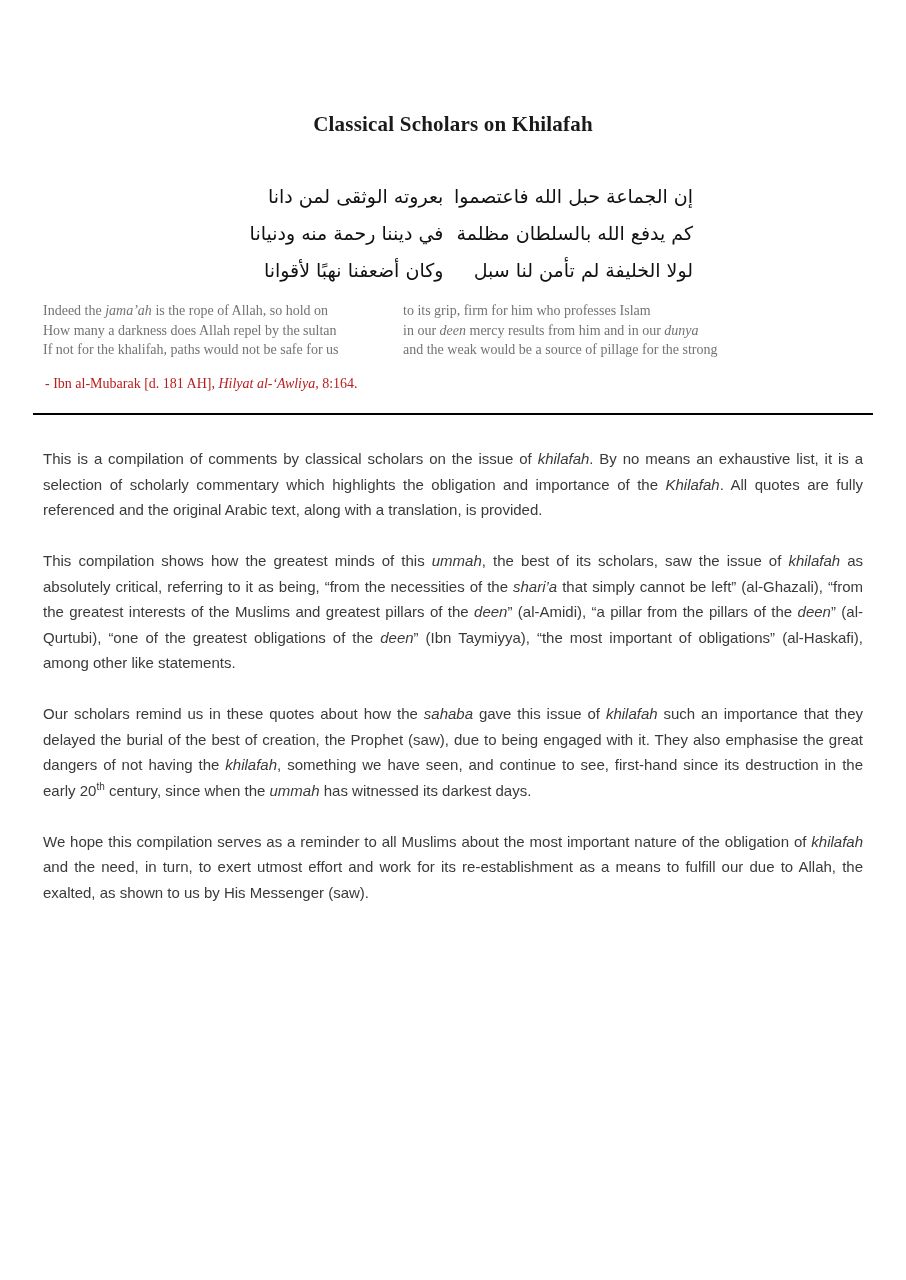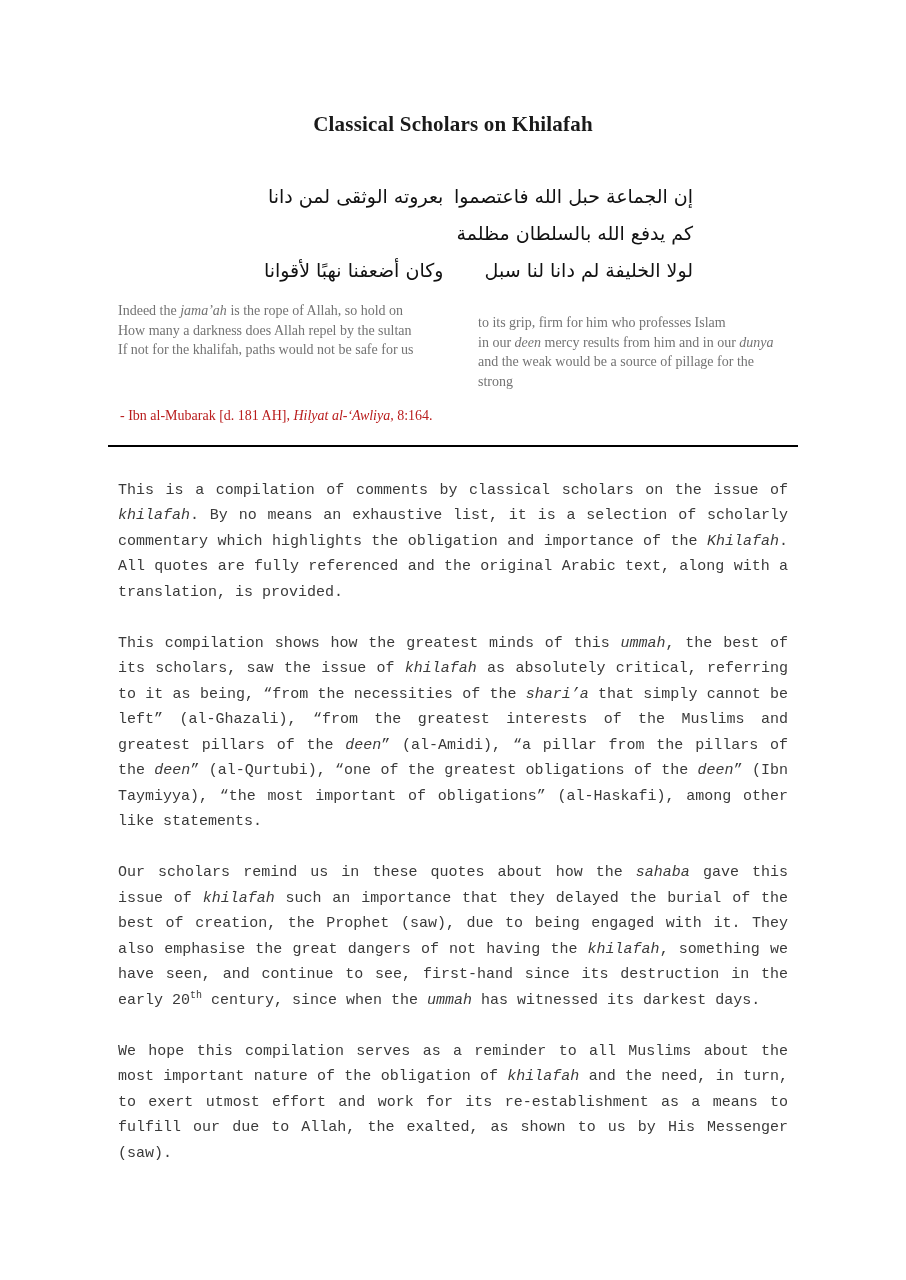--- a/index.html
+++ b/index.html
@@ -1,18 +1,18 @@
 <!DOCTYPE html>
 <html><head>
 <meta charset="utf-8">
 <style>
   html,body{margin:0;padding:0;background:#ffffff;}
   .page{
     width:906px;height:1280px;background:#ffffff;box-sizing:border-box;
-    padding:0 118px;overflow:hidden;position:relative;
+    padding:0 43px;overflow:hidden;position:relative;
     font-family:"Liberation Sans",sans-serif;
   }
   .title{
     font-family:"Liberation Serif","DejaVu Serif",serif;
     font-size:21px;font-weight:bold;color:#1a1a1a;
     text-align:center;margin:0;padding-top:110px;line-height:28px;
     letter-spacing:.2px;
   }
   .poem{
     direction:rtl;width:480px;margin:40px auto 0;
@@ -20,54 +20,55 @@
     font-size:19px;line-height:37px;
   }
   .poem-row{display:flex;justify-content:space-between;}
   .hemi{flex:0 0 48%;white-space:nowrap;}
   .translation{
     display:flex;margin-top:12px;
     font-family:"Liberation Serif","DejaVu Serif",serif;
     font-size:14px;line-height:19.7px;color:#737373;
   }
   .trans-col-left{width:360px;flex:0 0 360px;}
-  .trans-col-right{flex:1;margin-top:12px;}
+  .trans-col-right{flex:1;}
   .citation{
     margin-top:14px;padding-left:2px;
     font-family:"Liberation Serif","DejaVu Serif",serif;
     font-size:14px;line-height:20px;color:#b91c1c;
   }
   .divider{
     border:none;border-top:2px solid #000;
     margin:19px -10px 0;height:0;
   }
   .body-para{
     font-size:15px;line-height:25.5px;color:#3a3a3a;
-    text-align:justify;margin:25.5px 0 0;font-family:Liberation Mono, monospace;
+    text-align:justify;margin:25.5px 0 0;
   }
   .body-para:first-of-type{margin-top:31px;}
   .body-para sup{font-size:10px;line-height:0;}
 </style>
 </head>
 <body>
 
 <div class="page">
 
   <h1 class="title">Classical Scholars on Khilafah</h1>
 
   <div class="poem">
     <div class="poem-row">
       <div class="hemi">إن الجماعة حبل الله فاعتصموا</div>
       <div class="hemi">بعروته الوثقى لمن دانا</div>
     </div>
     <div class="poem-row">
       <div class="hemi">كم يدفع الله بالسلطان مظلمة</div>
+      <div class="hemi">في ديننا رحمة منه ودنيانا</div>
     </div>
     <div class="poem-row">
-      <div class="hemi">لولا الخليفة لم دانا لنا سبل</div>
+      <div class="hemi">لولا الخليفة لم تأمن لنا سبل</div>
       <div class="hemi">وكان أضعفنا نهبًا لأقوانا</div>
     </div>
   </div>
 
   <div class="translation">
     <div class="trans-col-left">
       <div><span>Indeed the </span><span style="font-style: italic;">jama’ah</span><span> is the rope of Allah, so hold on</span></div>
       <div><span>How many a darkness does Allah repel by the </span><span style="">sultan</span></div>
       <div><span>If not for the </span><span style="">khalifah</span><span>, paths would not be safe for us</span></div>
     </div>

